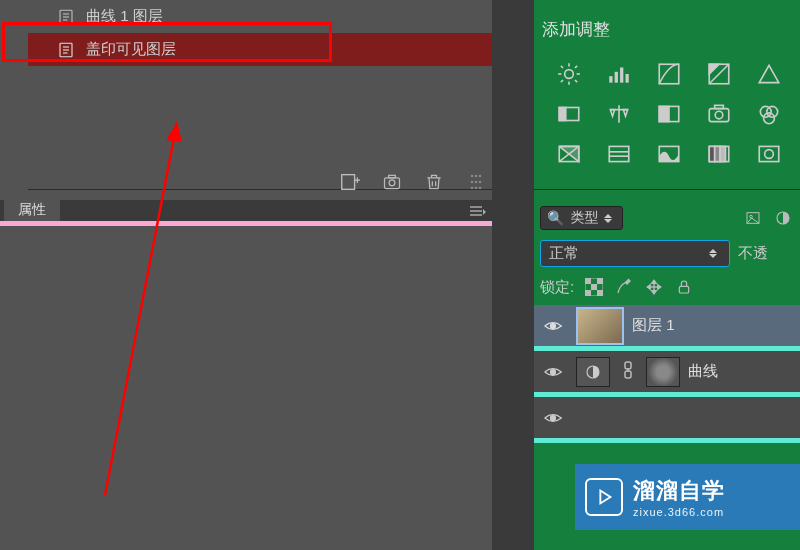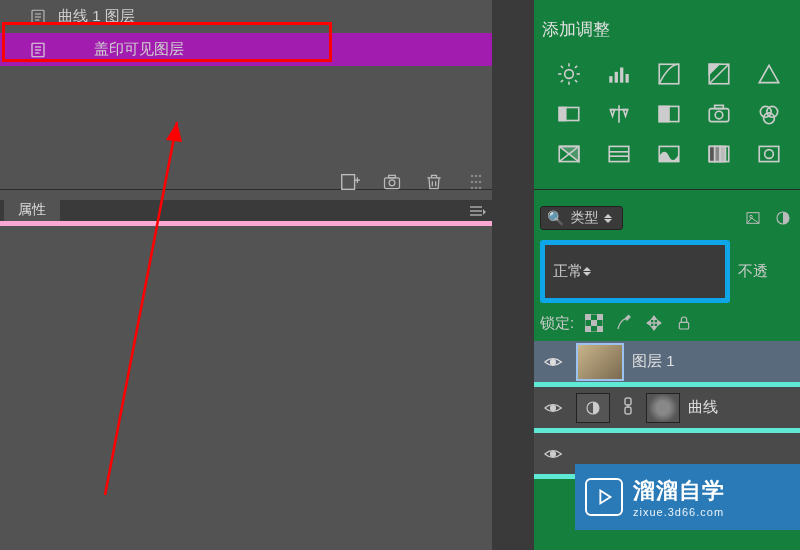--- a/index.html
+++ b/index.html
@@ -1,24 +1,24 @@
 <!DOCTYPE html>
 <html><head>
 <meta charset="utf-8">
 <style>
   * { margin: 0; padding: 0; box-sizing: border-box; font-family: "Microsoft YaHei", sans-serif; }
   body { background: #4a4a4a; width: 800px; height: 550px; overflow: hidden; position: relative; }
 
-  .left-panel { position: absolute; left: 0; top: 0; width: 492px; height: 550px; background: #535353; }
+  .left-panel { position: absolute; left: 0; top: 0; width: 492px; height: 550px; background: #535353; padding-left: 28px; }
   .right-panel { position: absolute; left: 534px; top: 0; right: 0; height: 550px; background: #15803d; }
   .gap { position: absolute; left: 492px; top: 0; width: 42px; height: 550px; background: #3a3a3a; }
 
   .history-list { padding-top: 0; background: #535353; }
   .history-item { display: flex; align-items: center; height: 33px; padding-left: 28px; color: #d0d0d0; font-size: 15px; }
-  .history-item.selected { background: #a21caf; gap: 36px; }
+  .history-item.selected { background: #7f1d1d; }
   .history-icon { width: 20px; height: 20px; margin-right: 10px; display: inline-flex; align-items: center; justify-content: center; }
   .doc-icon svg { width: 18px; height: 18px; }
 
   .red-box { position: absolute; left: 2px; top: 22px; width: 330px; height: 40px; border: 3px solid #ff0000; pointer-events: none; }
   .red-arrow { position: absolute; pointer-events: none; }
 
   .history-area { height: 190px; background: #535353; border-bottom: 1px solid #2a2a2a; }
   .history-toolbar { position: absolute; top: 170px; right: 4px; display: flex; gap: 18px; align-items: center; }
   .tool-btn { width: 24px; height: 24px; display: flex; align-items: center; justify-content: center; color: #bbb; cursor: pointer; }
 
@@ -38,21 +38,21 @@
   .layers-tabs { display: flex; background: #3a3a3a; height: 28px; align-items: flex-end; border-bottom: 1px solid #2a2a2a; }
   .l-tab { padding: 5px 12px 4px; color: #d0d0d0; font-size: 15px; background: #535353; border-top-left-radius: 3px; border-top-right-radius: 3px; margin-left: 4px; }
   .l-tab.inactive { background: transparent; color: #9a9a9a; }
 
   .filter-row { display: flex; align-items: center; padding: 6px 6px; gap: 6px; }
   .kind-select { background: #3a3a3a; border: 1px solid #222; color: #ccc; font-size: 14px; padding: 2px 6px; border-radius: 3px; display: flex; align-items: center; gap: 6px; cursor: pointer; }
   .filter-icons { display: flex; gap: 8px; margin-left: auto; }
   .filter-icons .fbtn { width: 22px; height: 22px; display: flex; align-items: center; justify-content: center; color: #bbb; cursor: pointer; }
 
   .blend-row { display:flex; align-items:center; padding: 4px 6px 6px; gap:8px; }
-  .blend-select { flex:1; max-width: 190px; background:#3a3a3a; border:5px solid #0ea5e9; color:#ccc; font-size:15px; padding:17px 8px; border-radius:3px; display:flex; justify-content:flex-start; align-items:center; cursor:pointer;}
+  .blend-select { flex:1; max-width: 190px; background:#3a3a3a; border:1px solid #0ea5e9; color:#ccc; font-size:15px; padding:3px 8px; border-radius:3px; display:flex; justify-content:space-between; align-items:center; cursor:pointer;}
   .opacity-lbl { color:#ccc; font-size:15px; }
 
   .lock-row { display:flex; align-items:center; padding: 4px 6px 8px; gap:10px; color:#ccc; font-size:15px; }
   .lock-icons { display:flex; gap:10px; }
   .lock-icons span { width:20px; height:20px; display:flex; align-items:center; justify-content:center; color:#bbb; cursor:pointer;}
 
   .layer-list { background:#4a4a4a; }
   .layer-row { display:flex; align-items:center; height:46px; border-bottom:5px solid #5eead4; padding:0 4px; }
   .layer-row.selected { background:#5a6a7d; }
   .vis { width:30px; height:46px; display:flex; align-items:center; justify-content:center; color:#ccc; cursor:pointer; }

